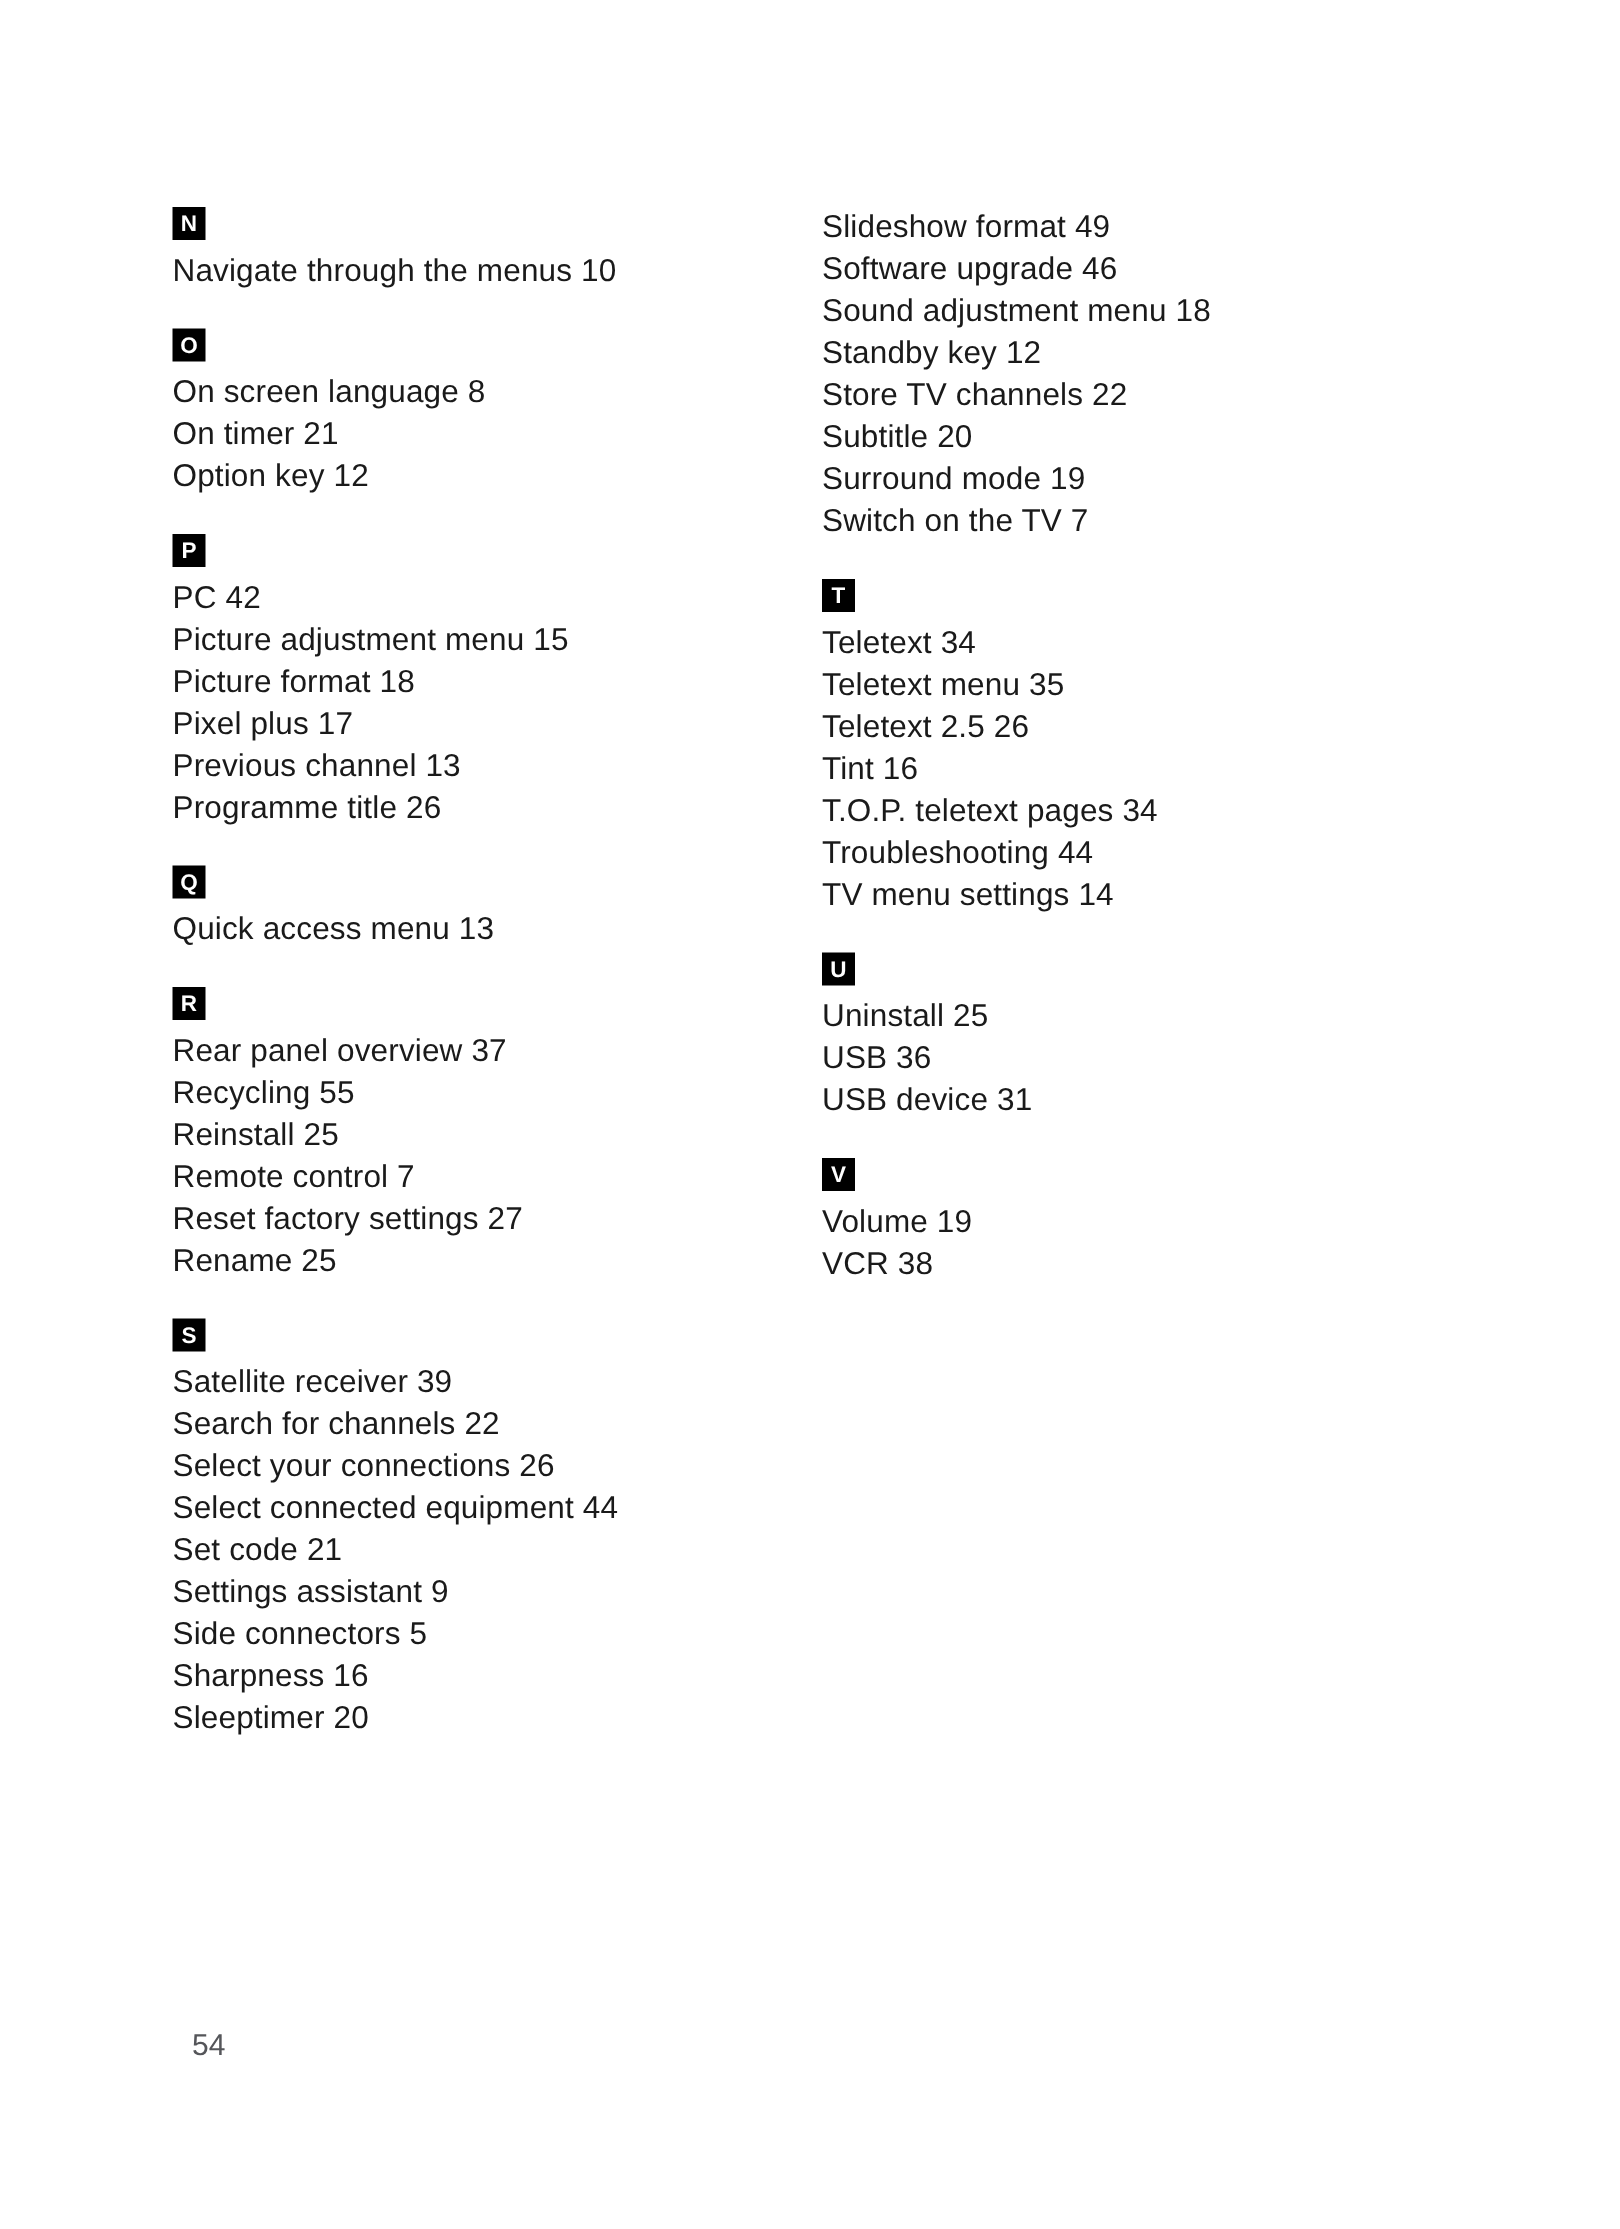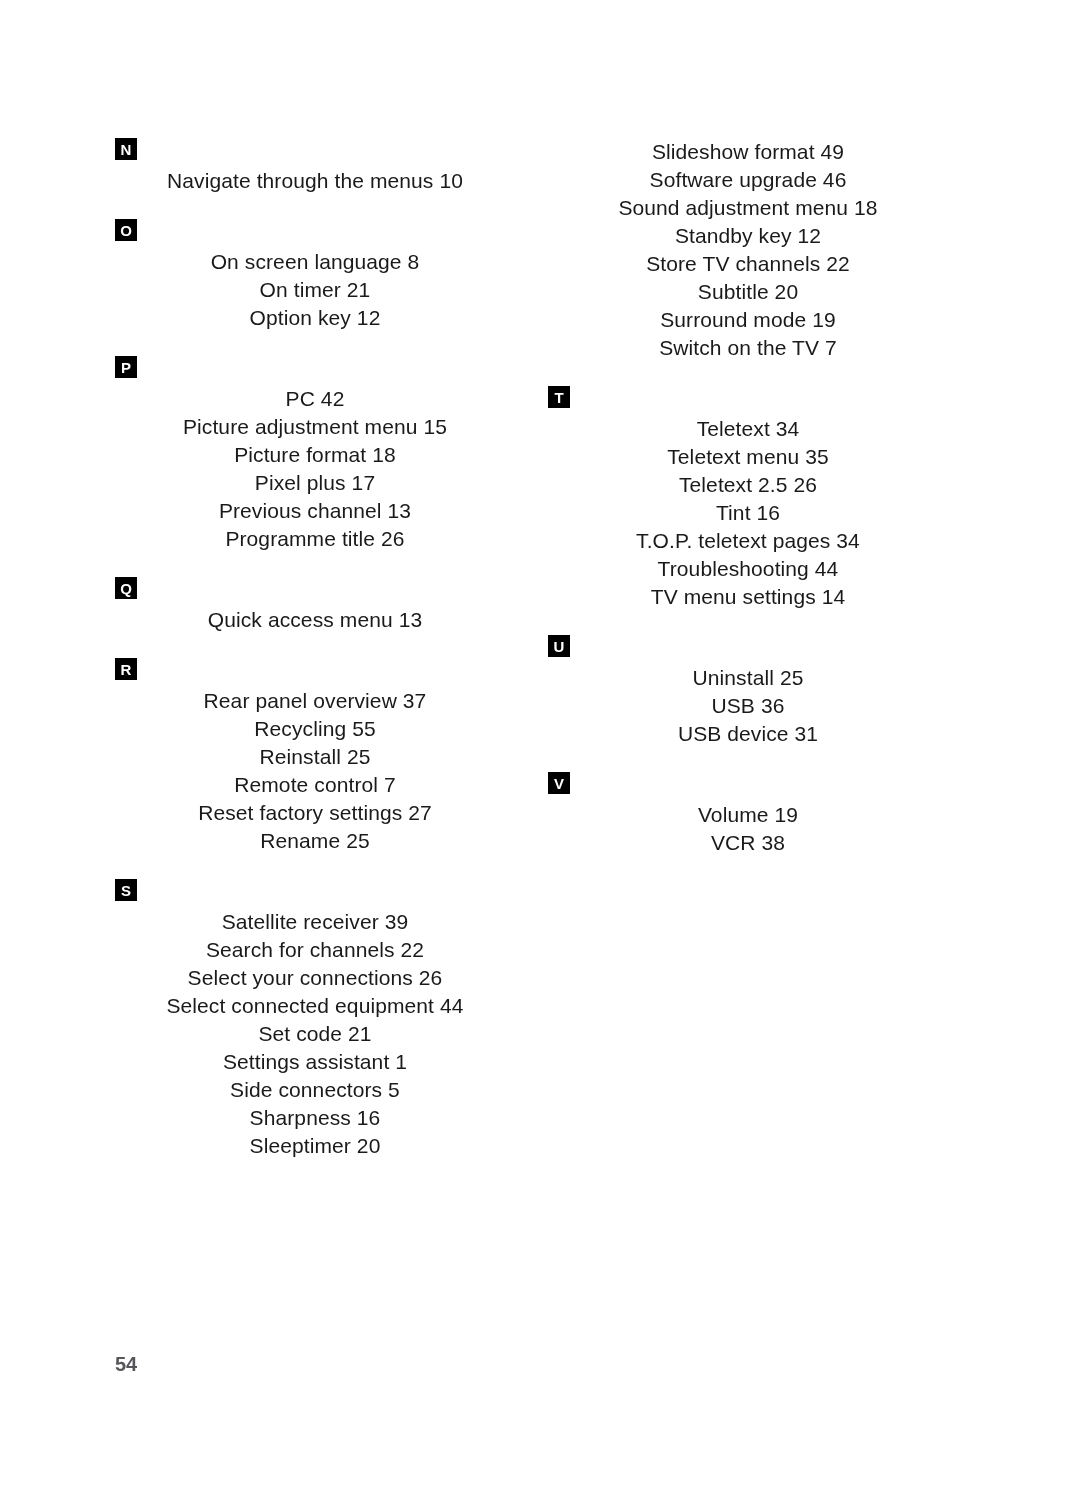--- a/index.html
+++ b/index.html
@@ -56,34 +56,32 @@
     list-style: none;
     margin: 0;
     padding: 0;
   }
   .entry {
     font-size: 21px;
     line-height: 28px;
     color: #1a1a1a;
     letter-spacing: 0.1px;
     white-space: nowrap;
-    text-align: center;
   }
   
   .continued .entry-list {
     margin-top: 0;
   }
   .page-number {
     position: absolute;
-    left: 115px;
+    left: 128px;
     top: 1352px;
     font-size: 20px;
     line-height: 24px;
     color: #55565a;
-    font-weight: bold;
   }
 </style>
 </head>
 <body>
 
 <div class="page">
 
   <div class="columns">
     <div class="column left">
         <div class="section"><span class="letter-badge">N</span><ul class="entry-list">
@@ -112,21 +110,21 @@
             <li class="entry">Remote control 7</li>
             <li class="entry">Reset factory settings 27</li>
             <li class="entry">Rename 25</li>
           </ul></div>
         <div class="section"><span class="letter-badge">S</span><ul class="entry-list">
             <li class="entry">Satellite receiver 39</li>
             <li class="entry">Search for channels 22</li>
             <li class="entry">Select your connections 26</li>
             <li class="entry">Select connected equipment 44</li>
             <li class="entry">Set code 21</li>
-            <li class="entry">Settings assistant 1</li>
+            <li class="entry">Settings assistant 9</li>
             <li class="entry">Side connectors 5</li>
             <li class="entry">Sharpness 16</li>
             <li class="entry">Sleeptimer 20</li>
           </ul></div>
       </div>
     <div class="column right">
         <div class="section continued">
           <ul class="entry-list">
             <li class="entry">Slideshow format 49</li>
             <li class="entry">Software upgrade 46</li>

